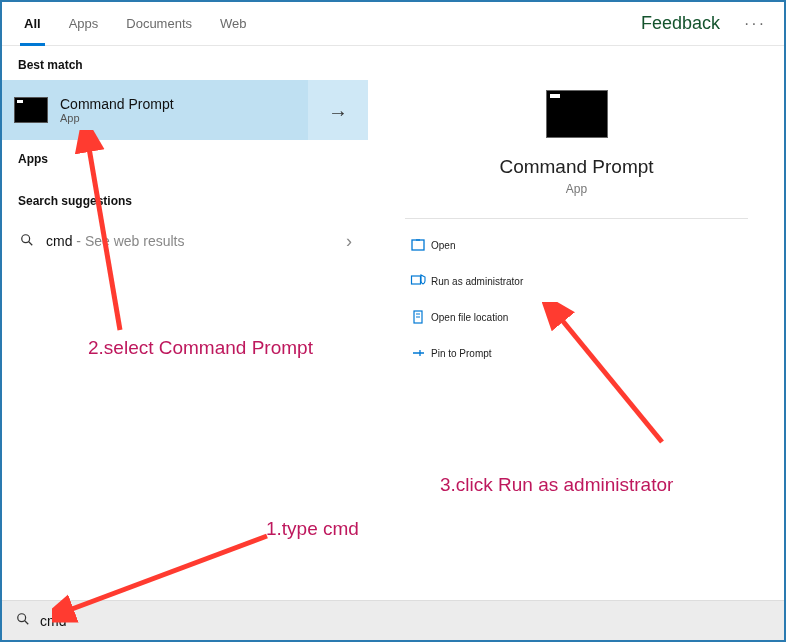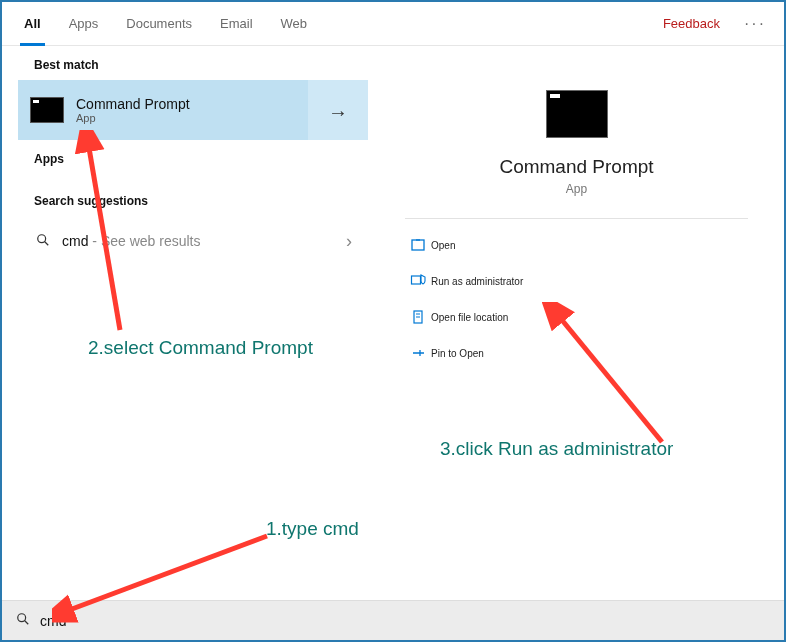--- a/index.html
+++ b/index.html
@@ -5,25 +5,25 @@
   * { box-sizing: border-box; margin: 0; padding: 0; font-family: "Segoe UI", Arial, sans-serif; }
   body { width: 786px; height: 642px; background: #fff; position: relative; border: 2px solid #2a7ab0; overflow: hidden; }
   .container { width: 100%; height: 100%; background: #fff; display: flex; flex-direction: column; border-radius: 23px; }
   
   .tabs-bar { display: flex; align-items: center; height: 44px; border-bottom: 1px solid #e6e6e6; padding: 0 8px; }
   .tab { padding: 0 14px; height: 44px; display: flex; align-items: center; font-size: 13px; color: #6b6b6b; cursor: pointer; position: relative; }
   .tab.active { color: #111; font-weight: 600; }
   .tab.active::after { content: ""; position: absolute; left: 10px; right: 10px; bottom: 0; height: 3px; background: #0078d4; }
   .tab .chev { margin-left: 4px; font-size: 10px; }
   .tabs-spacer { flex: 1; }
-  .feedback { font-size: 13px; color: #b91c1c; padding: 0 14px; cursor: pointer; }
+  .feedback { font-size: 18px; color: #14532d; padding: 0 14px; cursor: pointer; }
   .more-dots { font-size: 16px; color: #6b6b6b; padding: 0 10px; cursor: pointer; letter-spacing: 2px; }
   
   .body-row { flex: 1; display: flex; min-height: 0; }
-  .left-pane { width: 366px; display: flex; flex-direction: column; background: #fff; padding-left: 16px; }
+  .left-pane { width: 366px; display: flex; flex-direction: column; background: #fff; }
   .section-label { font-size: 12px; font-weight: 700; color: #111; padding: 12px 16px 8px; }
   .best-match { position: relative; display: flex; align-items: center; height: 60px; background: #bfe0f2; padding: 0 12px; }
   .bm-icon { width: 34px; height: 26px; background: #000; border: 1px solid #555; position: relative; margin-right: 12px; }
   .bm-icon::before { content: ""; position: absolute; top: 2px; left: 2px; width: 6px; height: 3px; background: #fff; }
   .bm-texts { display: flex; flex-direction: column; }
   .bm-title { font-size: 14px; color: #111; }
   .bm-sub { font-size: 11px; color: #555; }
   .bm-arrow { position: absolute; right: 0; top: 0; bottom: 0; width: 60px; background: #cfe8f6; display: flex; align-items: center; justify-content: center; font-size: 20px; color: #333; }
   .search-sugg { display: flex; align-items: center; height: 50px; padding: 0 16px; cursor: pointer; }
   .sg-icon { width: 18px; text-align: center; color: #333; margin-right: 10px; font-size: 14px; }
@@ -40,40 +40,37 @@
   .preview-sub { text-align: center; font-size: 12px; color: #777; margin-top: 4px; }
   .divider { height: 1px; background: #e2e2e2; margin: 22px 0 8px; }
   .action-row { display: flex; align-items: center; height: 36px; font-size: 10px; color: #222; cursor: pointer; }
   .action-row .aicon { width: 26px; color: #0078d4; display: inline-flex; align-items: center; justify-content: center; }
   .action-row .aicon svg { width: 16px; height: 16px; }
   
   .search-bar { height: 40px; background: #ececec; display: flex; align-items: center; padding: 0 14px; border-top: 1px solid #ddd; }
   .search-bar .sicon { color: #333; margin-right: 10px; font-size: 14px; }
   .search-bar .sval { font-size: 14px; color: #111; }
   
-  .anno { position: absolute; color: #0f766e; font-size: 19px; font-family: Arial, sans-serif; pointer-events: none; }
+  .anno { position: absolute; color: #be185d; font-size: 19px; font-family: Arial, sans-serif; pointer-events: none; }
   .arrow { position: absolute; pointer-events: none; }
 </style>
 </head>
 <body>
 
 <div class="container">
 
   <div class="tabs-bar">
     <div class="tab active">
         <span>All</span>
       </div>
     <div class="tab">
         <span>Apps</span>
       </div>
     <div class="tab">
         <span>Documents</span>
-      </div>
-    <div class="tab">
-        <span>Email</span>
       </div>
     <div class="tab">
         <span>Web</span>
       </div>
     <div class="tabs-spacer"></div>
     <div class="feedback"><span>Feedback</span></div>
     <div class="more-dots">···</div>
   </div>
 
   <div class="body-row">
@@ -139,21 +136,21 @@
               </svg>
             </span>
           <span>Open file location</span>
         </div>
         <div class="action-row">
           <span class="aicon">
               <svg viewBox="0 0 16 16">
                 <path d="M3 8 L10 8 M10 5 L10 11 M10 8 L14 8" stroke="#0078d4" stroke-width="1.3" fill="none"></path>
               </svg>
             </span>
-          <span>Pin to Open</span>
+          <span>Pin to Prompt</span>
         </div>
       </div>
     </div>
   </div>
 
   <div class="search-bar">
     <span class="sicon">
       <svg viewBox="0 0 16 16" width="14" height="14">
           <circle cx="6.5" cy="6.5" r="4.5" fill="none" stroke="#333" stroke-width="1.4"></circle>
           <line x1="10" y1="10" x2="14" y2="14" stroke="#333" stroke-width="1.4"></line>
@@ -174,21 +171,21 @@
 <div class="anno" style="left:86px; top:335px;">2.select Command Prompt</div>
 
 <svg class="arrow" style="left:540px; top:300px; width:150px; height:150px;">
   <defs>
       <marker id="ah3" markerWidth="10" markerHeight="10" refX="2" refY="3" orient="auto">
         <path d="M0,0 L0,6 L8,3 z" fill="#ff3b30"></path>
       </marker>
     </defs>
   <line x1="120" y1="140" x2="15" y2="12" stroke="#ff3b30" stroke-width="5" marker-end="url(#ah3)"></line>
 </svg>
-<div class="anno" style="left:438px; top:436px;">3.click Run as administrator</div>
+<div class="anno" style="left:438px; top:472px;">3.click Run as administrator</div>
 
 <svg class="arrow" style="left:50px; top:528px; width:230px; height:100px;">
   <defs>
       <marker id="ah1" markerWidth="10" markerHeight="10" refX="2" refY="3" orient="auto">
         <path d="M0,0 L0,6 L8,3 z" fill="#ff3b30"></path>
       </marker>
     </defs>
   <line x1="215" y1="6" x2="12" y2="82" stroke="#ff3b30" stroke-width="5" marker-end="url(#ah1)"></line>
 </svg>
 <div class="anno" style="left:264px; top:516px;">1.type cmd</div>

